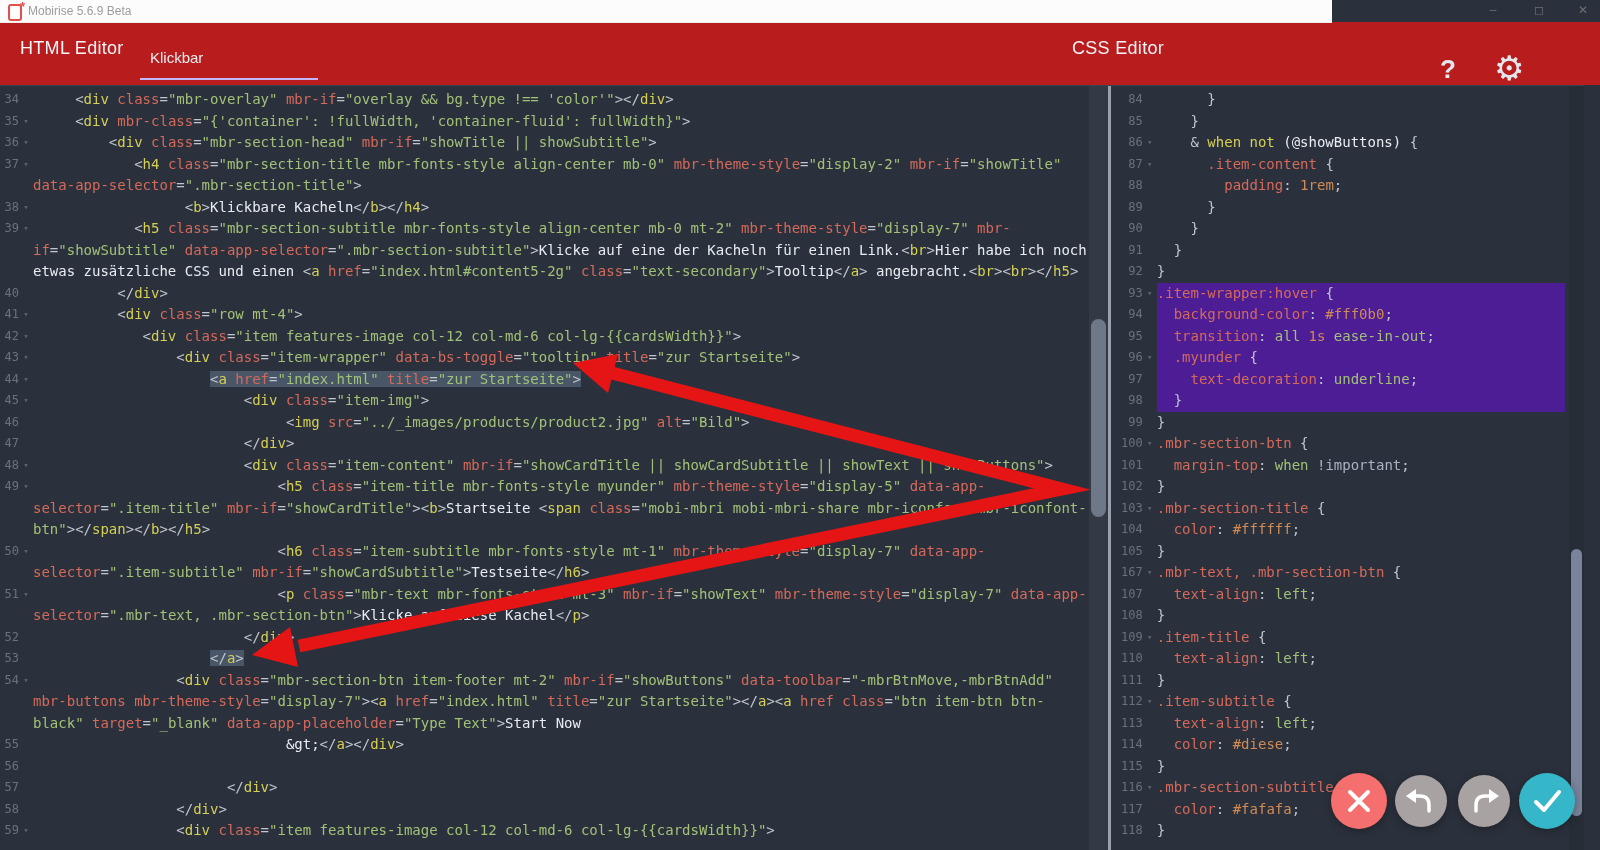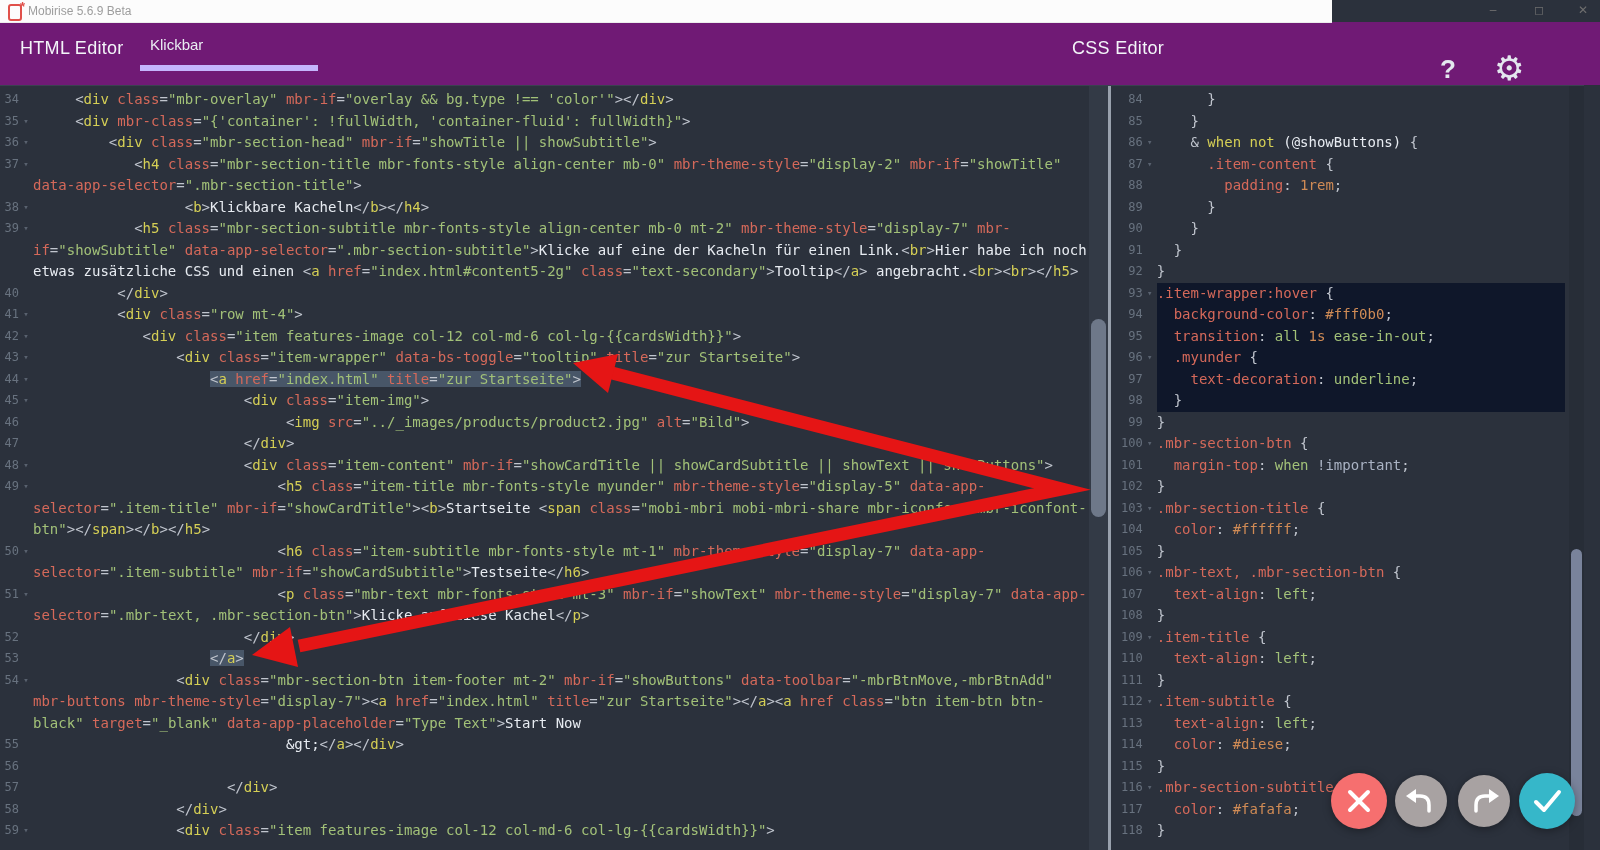--- a/index.html
+++ b/index.html
@@ -7,45 +7,45 @@
 
   
   .titlebar{position:absolute;left:0;top:0;width:1332px;height:22px;background:#fcfcfc;border-bottom:1px solid #ececec;z-index:60;}
   .appicon{position:absolute;left:8px;top:4px;width:10px;height:13px;border:2px solid #e0504a;border-radius:3px;}
   .appicon::after{content:"*";position:absolute;right:-5px;top:-7px;color:#e0504a;font-size:13px;font-weight:bold;}
   .apptitle{position:absolute;left:28px;top:4px;font-size:12px;color:#9d9d9d;}
   .winbtn{position:absolute;top:0;width:30px;height:22px;text-align:center;line-height:21px;color:#6f6f6f;font-size:12px;cursor:default;}
   #win-min{left:1478px;}#win-max{left:1524px;}#win-close{left:1568px;}
 
   
-  .navbar{position:absolute;left:0;top:22px;width:1600px;height:63px;background:#701a75;z-index:55;}
+  .navbar{position:absolute;left:0;top:22px;width:1600px;height:63px;background:#b91c1c;z-index:55;}
   .nav-title{position:absolute;top:16px;font-size:18px;color:#f3f5f9;letter-spacing:.3px;}
   #title-html{left:20px;}
   #title-css{left:1072px;}
-  .tab{position:absolute;left:140px;top:7px;width:178px;height:36px;border-bottom:6px solid #c4b5fd;}
+  .tab{position:absolute;left:140px;top:20px;width:178px;height:36px;border-bottom:2px solid #c4b5fd;}
   .tab-label{display:block;padding:7px 0 0 10px;font-size:15px;color:#e9edf2;}
   .nav-icon{position:absolute;color:#e3e7ee;cursor:default;}
   #icon-help{left:1440px;top:32px;font-size:26px;font-weight:bold;}
   #icon-gear{left:1494px;top:26px;font-size:34px;font-weight:normal;}
 
   
   .workspace{position:absolute;left:0;top:85px;width:1584px;height:765px;display:flex;border-top:1px solid #3a4150;box-sizing:border-box;}
   .pane{box-sizing:border-box;padding-top:3px;overflow:hidden;position:relative;background:#2b313c;}
   .pane.left{width:1119px;}
   .pane.right{width:478px;}
   .divider{width:3px;background:#99a1ad;flex:none;}
 
   .line{display:flex;align-items:flex-start;}
   .ln{flex:none;width:19px;text-align:right;color:#68727f;font:12px/21.5px "DejaVu Sans Mono",monospace;}
   .pane.right .ln{width:32px;}
   .fold{flex:none;width:14px;text-align:center;color:#59626f;font:9px/21.5px "DejaVu Sans Mono",monospace;}
   .code{font:14px/21.5px "DejaVu Sans Mono",monospace;white-space:pre-wrap;overflow-wrap:normal;min-height:21.5px;color:#c0c5ce;}
   .pane.left .code{flex:none;width:126ch;}
   .pane.right .code{flex:1;margin-right:19px;}
-  .hlrow .code{background:#0f172a;}
+  .hlrow .code{background:#4c1d95;}
 
   .tk.p{color:#c0c5ce;}
   .tk.g{color:#d5cf55;}
   .tk.a{color:#d5695a;}
   .tk.s{color:#a2c178;}
   .tk.w{color:#e8ecf2;}
   .tk.c{color:#d5695a;}
   .tk.o{color:#d08b55;}
   .tk.k{color:#a2c178;}
   .tk.im{color:#aab3c4;}
@@ -334,21 +334,21 @@
           <span class="ln">104</span>
           <span class="fold"></span>
           <div class="code"><span>  </span><span class="tk a">color</span><span class="tk p">:</span><span class="tk o"> #ffffff</span><span class="tk p">;</span></div>
         </div>
         <div class="line">
           <span class="ln">105</span>
           <span class="fold"></span>
           <div class="code"><span class="tk p">}</span></div>
         </div>
         <div class="line">
-          <span class="ln">106</span>
+          <span class="ln">167</span>
           <span class="fold">▾</span>
           <div class="code"><span class="tk c">.mbr-text, .mbr-section-btn</span><span class="tk w"> </span><span class="tk p">{</span></div>
         </div>
         <div class="line">
           <span class="ln">107</span>
           <span class="fold"></span>
           <div class="code"><span>  </span><span class="tk a">text-align</span><span class="tk p">:</span><span class="tk k"> left</span><span class="tk p">;</span></div>
         </div>
         <div class="line">
           <span class="ln">108</span>

